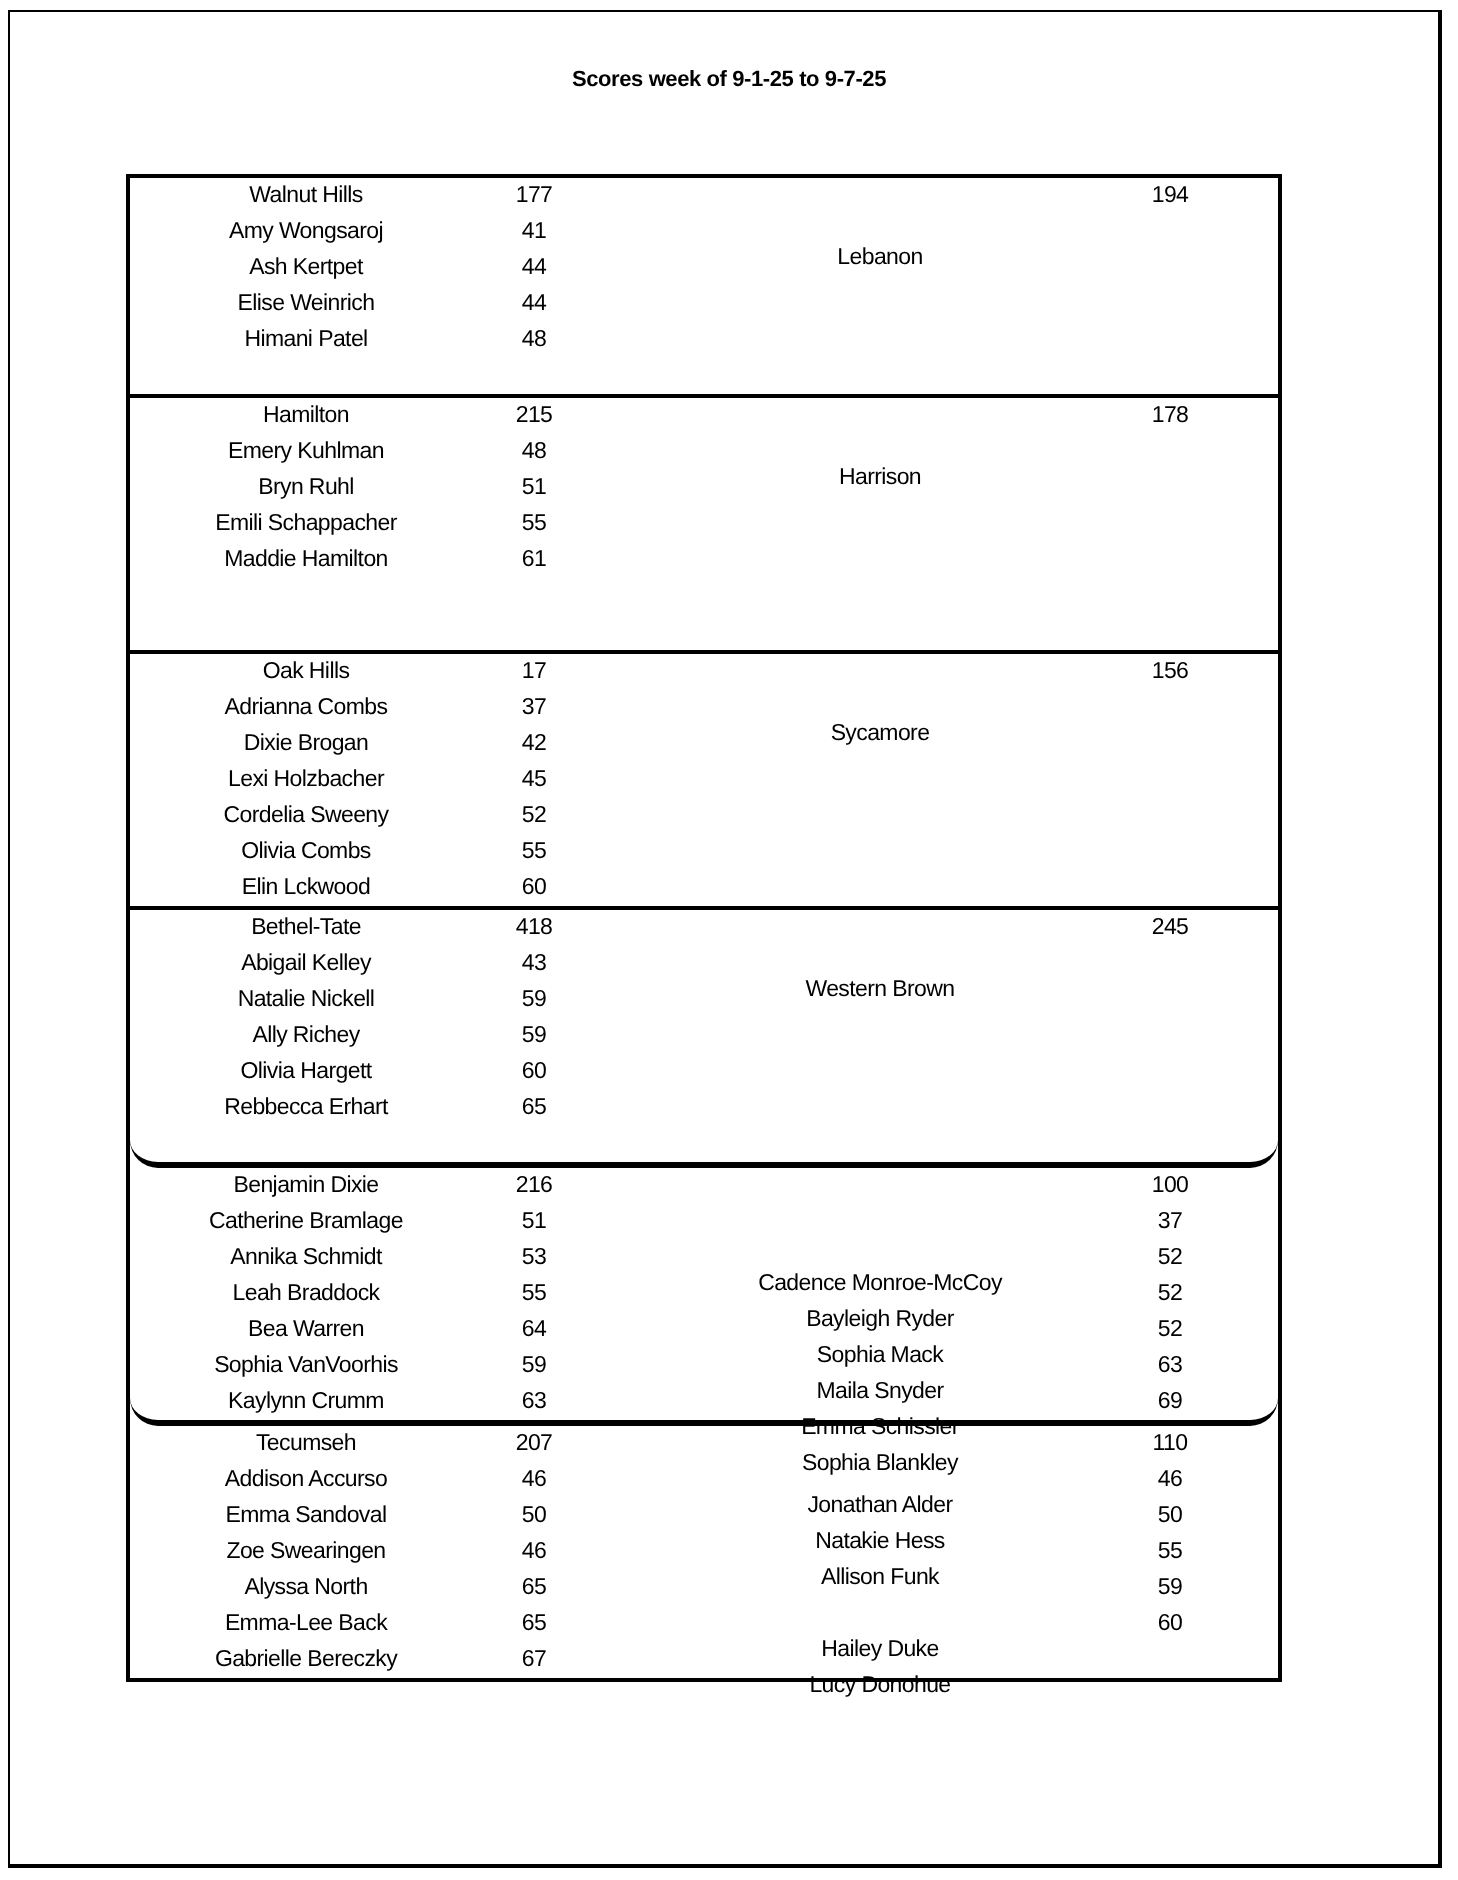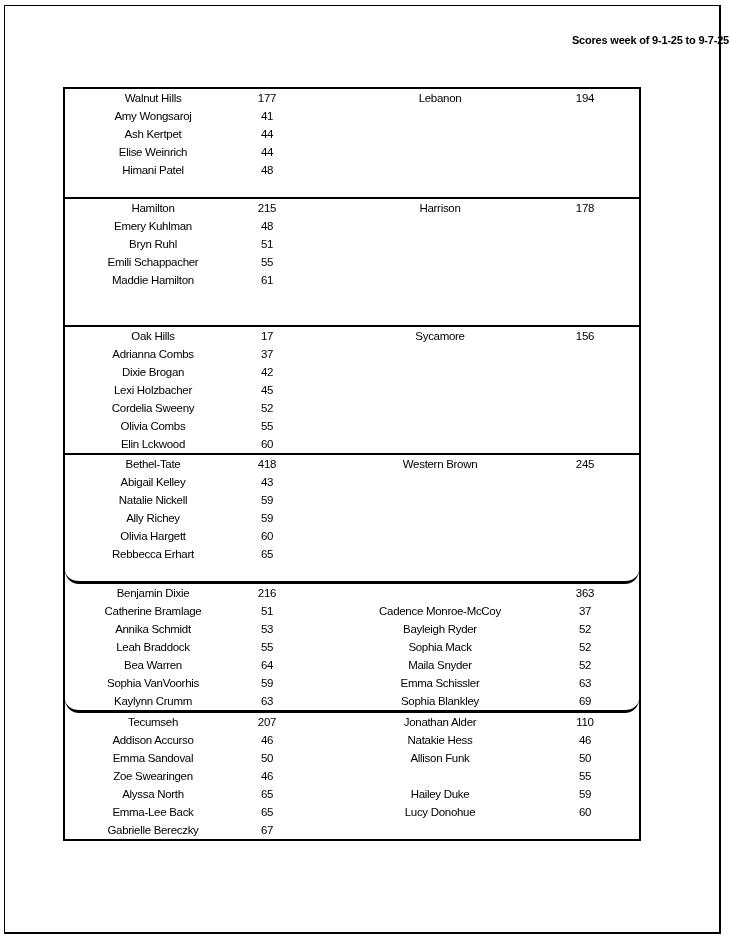--- a/index.html
+++ b/index.html
@@ -1,27 +1,27 @@
 <!DOCTYPE html>
 <html><head>
   <meta charset="utf-8">
   <style>
     html, body { margin: 0; padding: 0; background: #ffffff; }
     body { width: 729px; height: 940px; position: relative; overflow: hidden; font-family: "Liberation Sans", sans-serif; color: #000; }
     .page { position: absolute; left: 4px; top: 5px; width: 717px; height: 929px; border: 1.5px solid #000; border-right-width: 2px; border-bottom-width: 2px; box-sizing: border-box; }
-    .title { position: absolute; left: 0; width: 729px; top: 34px; text-align: right; font-weight: bold; font-size: 11px; letter-spacing: -0.2px; }
+    .title { position: absolute; left: 0; width: 729px; top: 34px; text-align: center; font-weight: bold; font-size: 11px; letter-spacing: -0.2px; }
     .table { position: absolute; left: 63px; top: 87px; width: 578px; border: 2px solid #000; box-sizing: border-box; }
     .block { position: relative; border-bottom: 2px solid #000; box-sizing: border-box; }
     .block:last-child { border-bottom: none; }
     .block.thick { border-bottom-width: 3px; border-radius: 14px; }
     .row { position: relative; height: 18px; font-size: 11.5px; line-height: 18px; text-decoration: underline; }
     .cell { position: absolute; top: 0; text-align: center; white-space: nowrap; letter-spacing: -0.3px; }
     .c1 { left: 8px; width: 160px; }
     .c2 { left: 180px; width: 44px; }
-    .c3 { left: 290px; width: 170px; }
+    .c3 { left: 290px; width: 170px; margin-top: 31px; }
     .c4 { left: 498px; width: 44px; }
   </style>
 </head>
 <body>
 
 <div class="page"></div>
 <div class="title">Scores week of 9-1-25 to 9-7-25</div>
 
 <div class="table" id="scores-table">
     <div class="block">
@@ -133,21 +133,21 @@
       <div class="row">
         <span class="cell c1">Rebbecca Erhart</span>
         <span class="cell c2">65</span>
       </div>
       <div class="row"></div>
     </div>
     <div class="block thick">
       <div class="row">
         <span class="cell c1">Benjamin Dixie</span>
         <span class="cell c2">216</span>
-        <span class="cell c4">363</span>
+        <span class="cell c4">100</span>
       </div>
       <div class="row">
         <span class="cell c1">Catherine Bramlage</span>
         <span class="cell c2">51</span>
         <span class="cell c3">Cadence Monroe-McCoy</span>
         <span class="cell c4">37</span>
       </div>
       <div class="row">
         <span class="cell c1">Annika Schmidt</span>
         <span class="cell c2">53</span>

